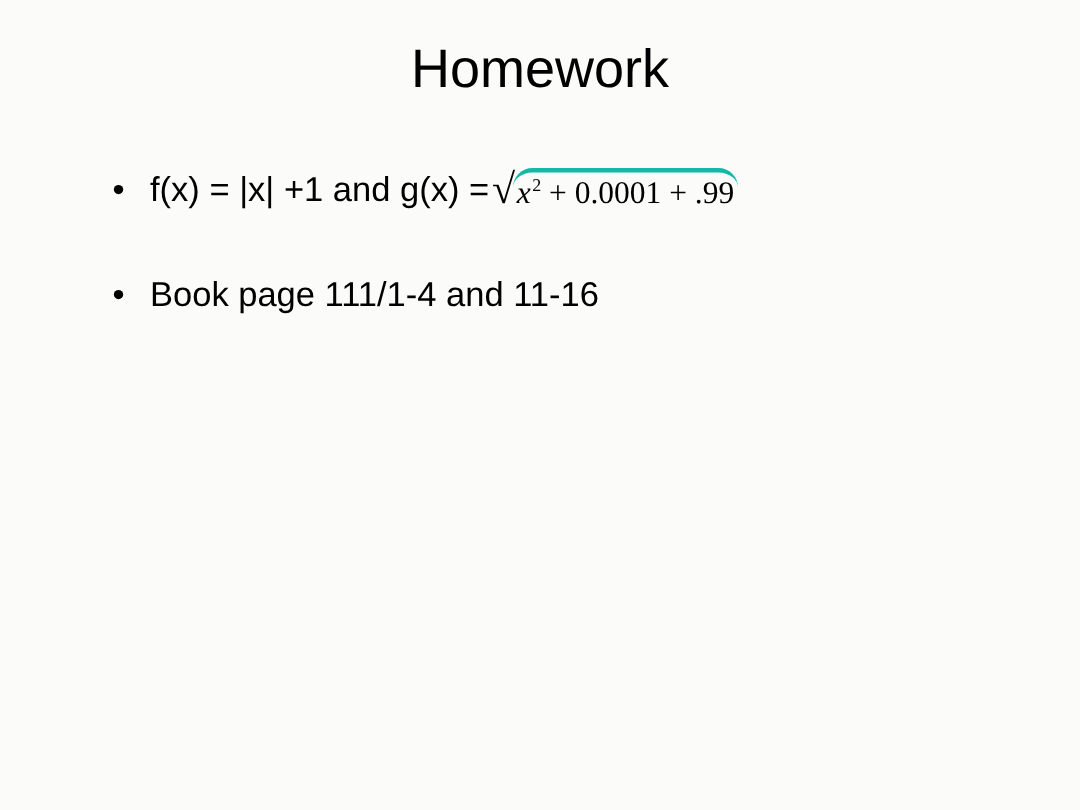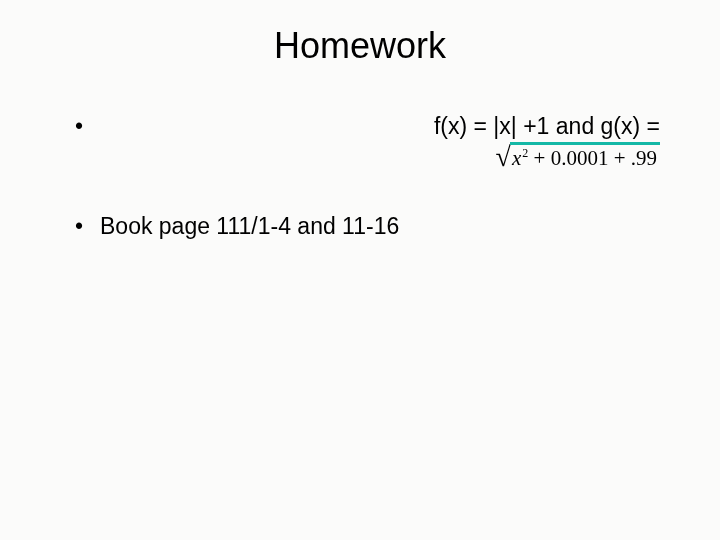--- a/index.html
+++ b/index.html
@@ -1,15 +1,15 @@
 <!DOCTYPE html>
 <html><head>
 <meta charset="utf-8">
 <style>
-  * { margin: 0; padding: 0; box-sizing: border-box; }
+  * { margin: 0; padding: 0; box-sizing: border-box; border-radius: 13px; }
   body {
     width: 720px;
     height: 540px;
     background: #fbfbfa;
     font-family: Arial, Helvetica, sans-serif;
     color: #000;
     overflow: hidden;
   }
   .slide {
     width: 100%;
@@ -37,23 +37,22 @@
   }
   li::before {
     content: "•";
     position: absolute;
     left: 0;
     top: 0;
   }
   .bullet-1 { max-width: 420px; }
   .formula-line {
     display: flex;
-    align-items: flex-end;
+    align-items: flex-start;
     flex-wrap: nowrap;
-    flex-direction: column;
   }
   .sqrt-wrap {
     display: inline-flex;
     align-items: center;
     font-family: "Times New Roman", serif;
     font-size: 21px;
     margin-left: 2px;
   }
   .radical {
     font-size: 28px;

